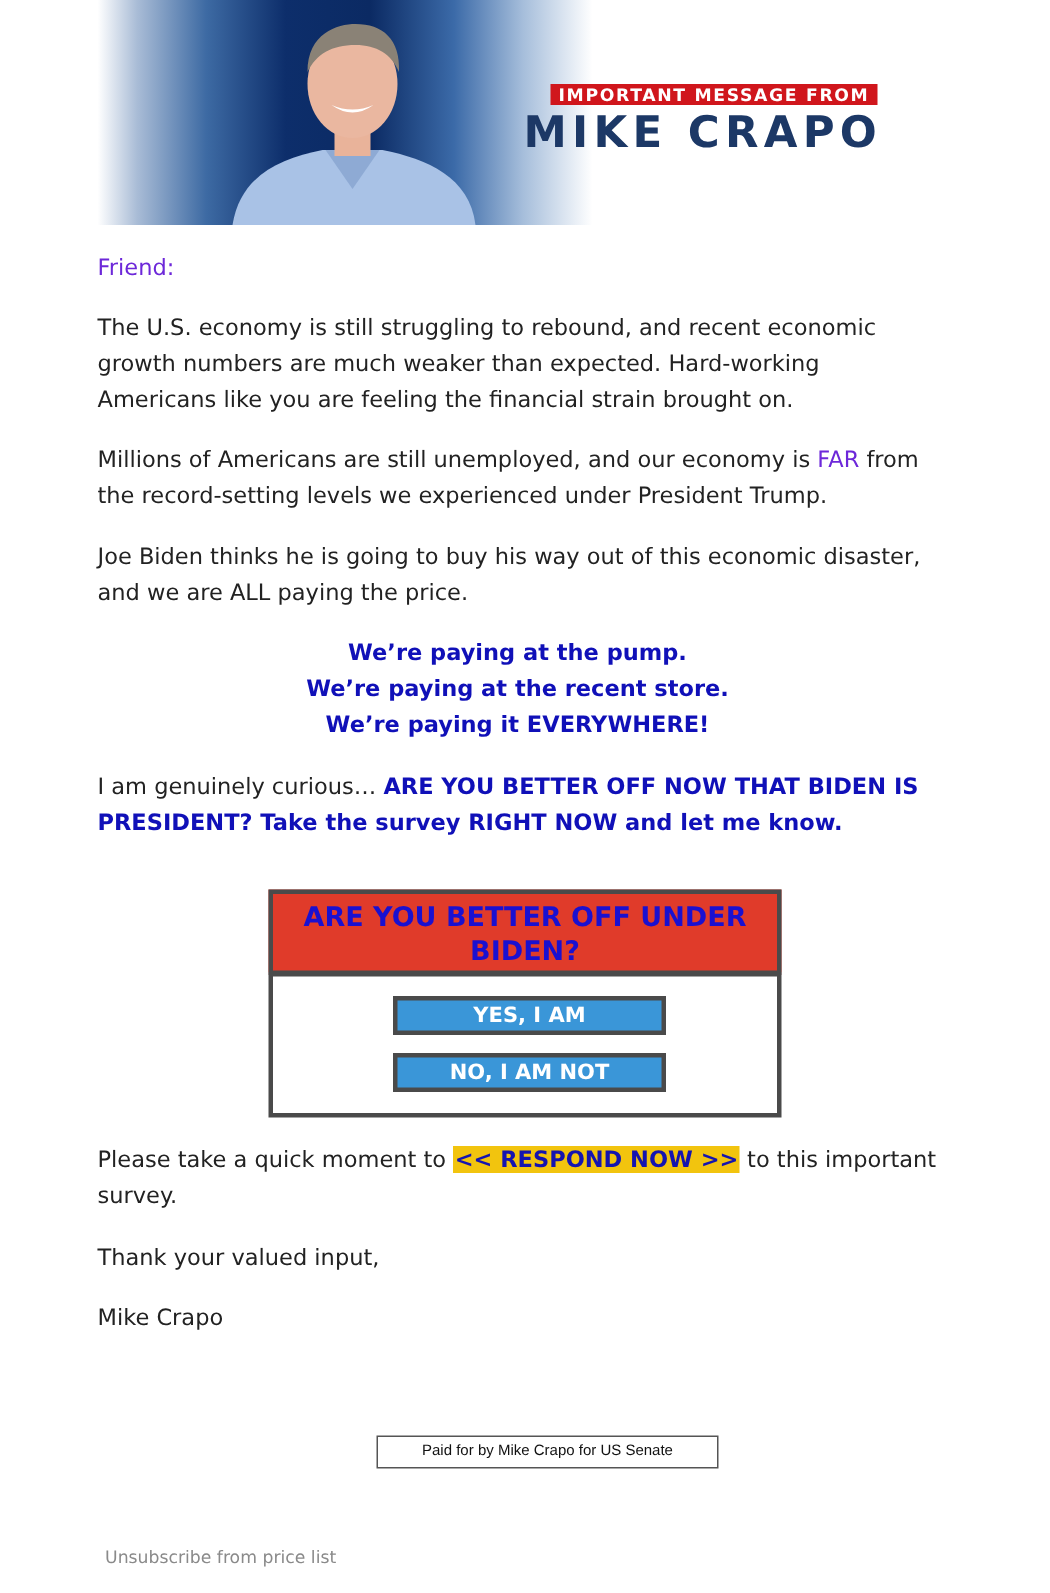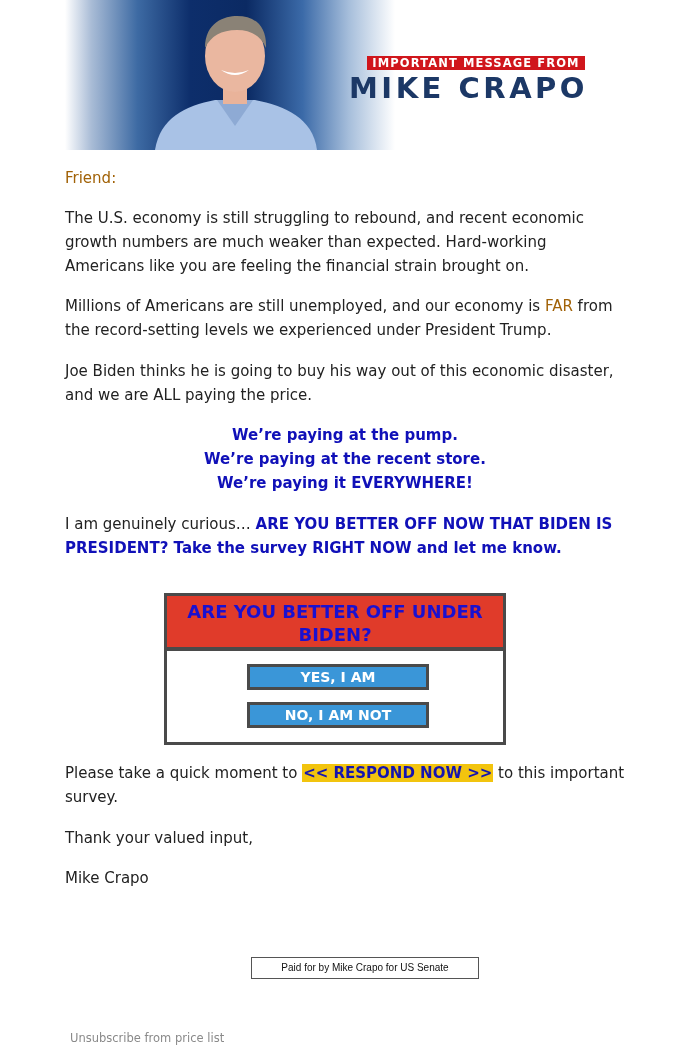--- a/index.html
+++ b/index.html
@@ -22,25 +22,25 @@
       font-family: "DejaVu Sans", sans-serif;
     }
     .banner-name {
       position: absolute; left: 284px; top: 70px; width: 260px;
       color: #1c3866; font-weight: bold; font-size: 29px; letter-spacing: 3.5px;
       font-family: "DejaVu Sans", sans-serif; line-height: 36px;
     }
 
     .content { position: absolute; left: 65px; top: 0; width: 560px; font-size: 15px; line-height: 24px; }
     .p { position: absolute; left: 0; width: 560px; }
-    .blue { color: #a16207; }
+    .blue { color: #6d28d9; }
     .bold-blue { color: #1010b8; font-weight: bold; }
     .center { text-align: center; }
 
-    .survey { position: absolute; left: 164px; top: 593px; width: 342px; height: 180px; }
+    .survey { position: absolute; left: 179px; top: 593px; width: 342px; height: 180px; }
     .survey-head {
       position: absolute; left: 0; top: 0; width: 342px; height: 57px;
       background: #e03b2a; border: 3px solid #4a4a4a;
       color: #1a10d0; font-weight: bold; font-size: 18px; line-height: 23px;
       text-align: center; padding-top: 4px;
     }
     .survey-body {
       position: absolute; left: 0; top: 55px; width: 342px; height: 97px;
       background: #ffffff; border: 3px solid #4a4a4a;
     }

